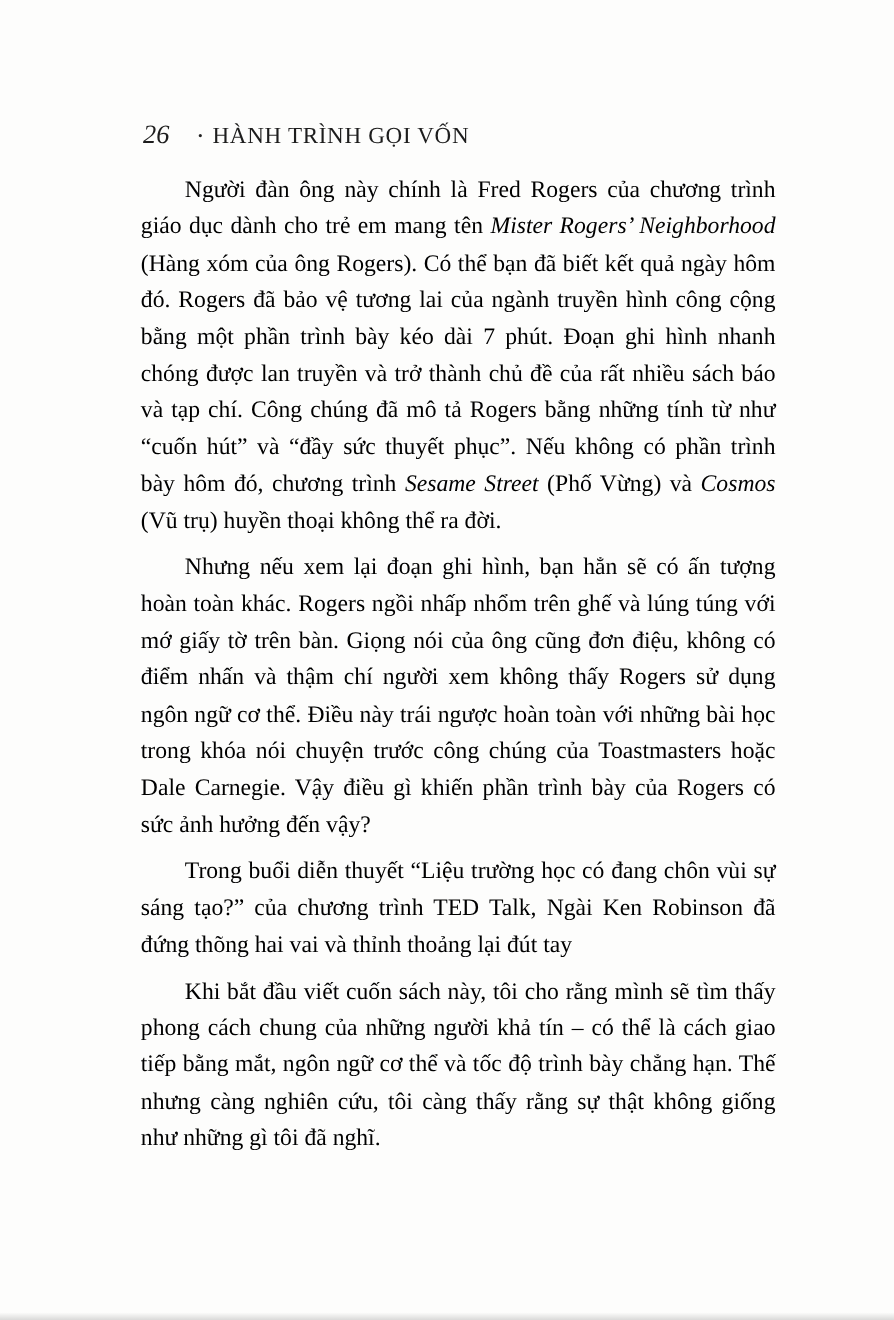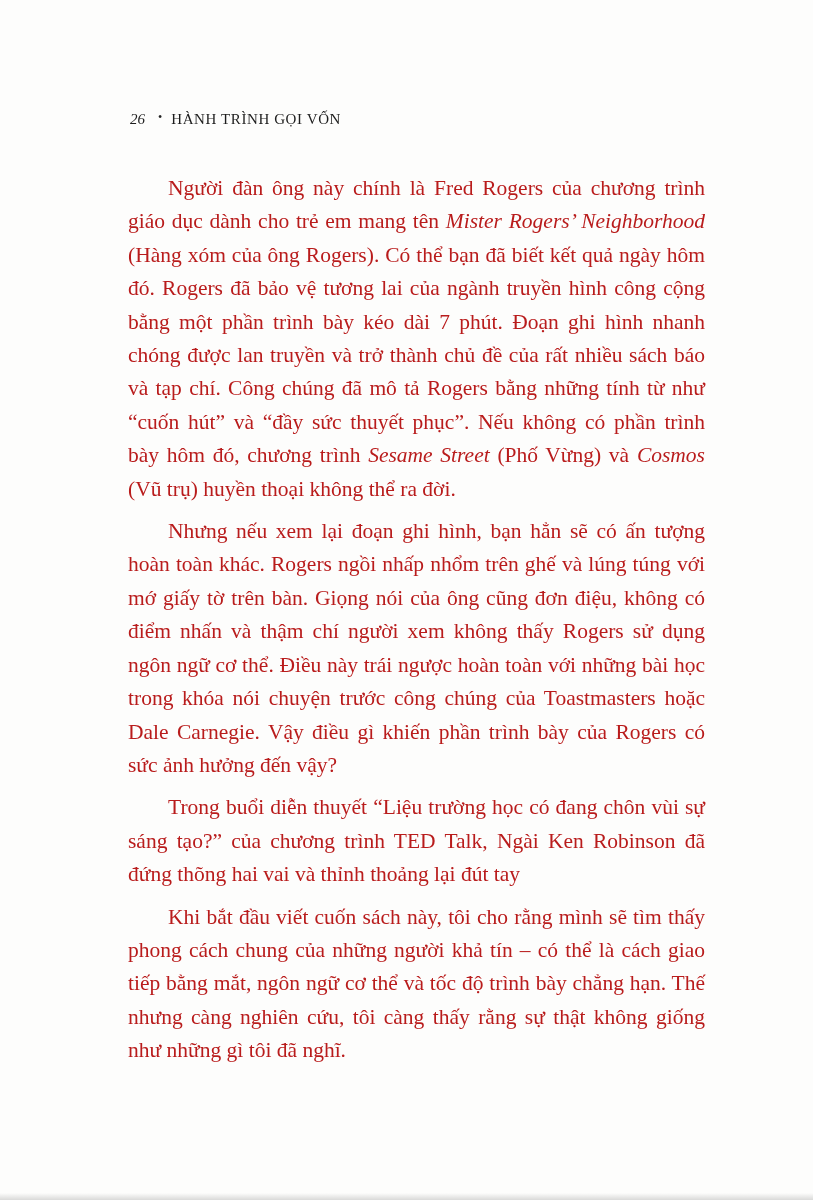--- a/index.html
+++ b/index.html
@@ -31,42 +31,42 @@
   }
   .running-head {
     position: absolute;
     left: 130px;
     top: 110px;
     white-space: nowrap;
     color: #1d1d1d;
   }
   .page-num {
     font-style: italic;
-    font-size: 15px;
-    margin-right: 13px;
+    font-size: 24px;
+    margin-right: 26px;
   }
   .sep {
     font-size: 12px;
     vertical-align: 3px;
     margin-right: 9px;
     color: #222;
   }
   .book-title {
-    font-size: 15px;
+    font-size: 21px;
     letter-spacing: 0.6px;
   }
   .text-block {
     position: absolute;
     left: 128px;
-    top: 172px;
+    top: 156px;
     width: 577px;
     font-size: 21.5px;
     line-height: 33.4px;
     text-align: justify;
-    color: #b91c1c;
+    color: #000000;
   }
   .text-block p {
     margin: 0 0 9px 0;
     text-indent: 40px;
   }
   .text-block i {
     font-style: italic;
   }
 </style>
 </head>

